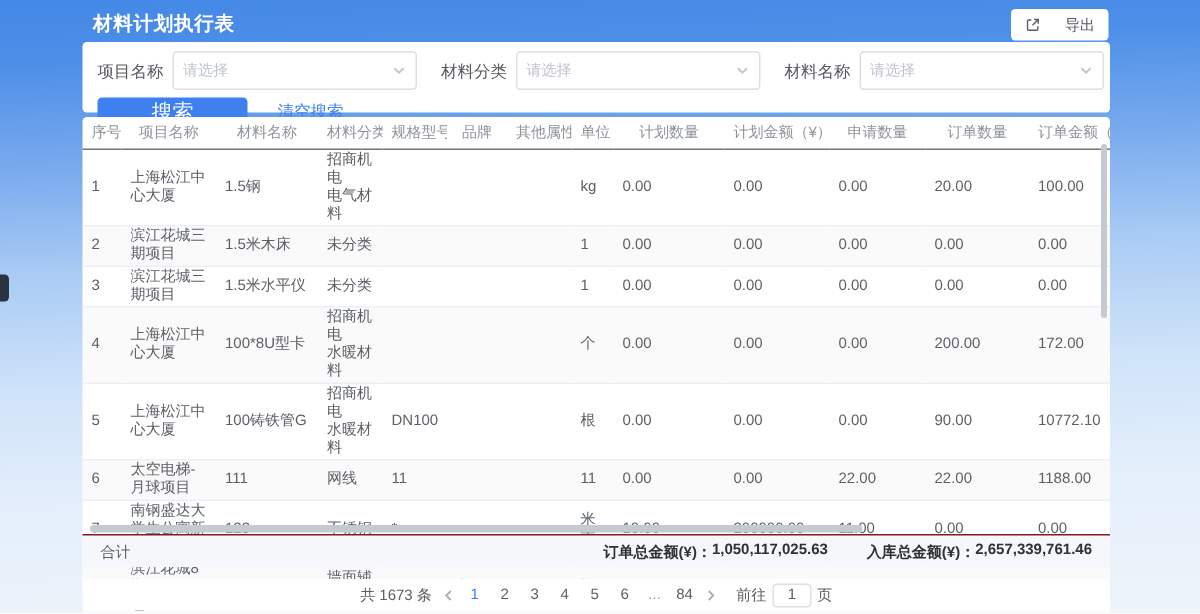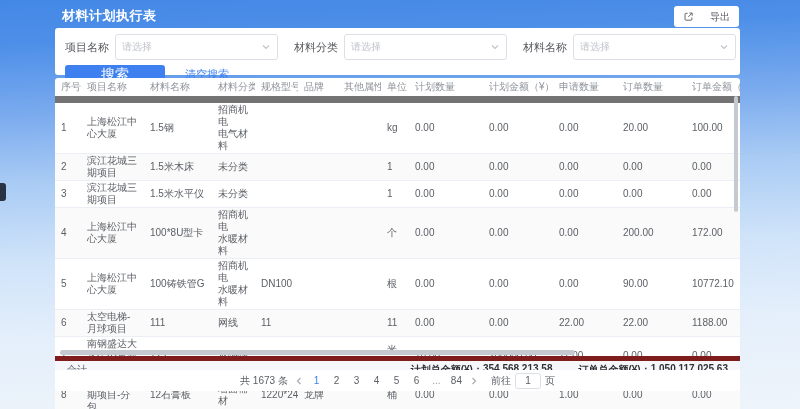--- a/index.html
+++ b/index.html
@@ -23,39 +23,39 @@
   .select-box { width:163px; height:20px; border:1px solid #dcdfe6; border-radius:3px; background:#fff;
     display:flex; align-items:center; justify-content:space-between; padding:12px 6px; cursor:pointer; }
   .placeholder { font-size:10px; color:#c0c4cc; }
   .action-row { display:flex; align-items:center; gap:20px; padding:5px 10px 0 10px; }
   .search-btn { width:100px; height:19px; background:#3e80f0; color:#fff; border:none; border-radius:3px; font-size:14px; cursor:pointer; }
   .clear-link { font-size:11px; color:#3e80f0; text-decoration:none; cursor:pointer; }
 
   
   .table-card { position:absolute; left:55px; top:78px; width:685px; height:321px; background:#ffffff; border-radius:3px; }
   table { border-collapse:collapse; table-layout:fixed; width:685px; }
-  th { height:21px; font-size:10px; font-weight:normal; color:#8f949b; text-align:left; padding:0 6px;
-    border-bottom:7px solid #737373; white-space:nowrap; overflow:hidden; }
+  th { height:21px; font-size:10px; font-weight:normal; color:#8f949b; text-align:center; padding:0 6px;
+    border-bottom:1px solid #737373; white-space:nowrap; overflow:hidden; }
   td { height:27px; font-size:10px; color:#5c6066; padding:1px 6px; border-bottom:1px solid #ebeef5;
     white-space:pre-line; line-height:12px; vertical-align:middle; overflow:hidden; }
   tbody tr:nth-child(even) td { background:#fafafa; }
 
   .v-scrollbar { position:absolute; right:2px; top:18px; width:4px; height:116px; background:#c5c9d0; border-radius:2px; }
   .h-scrollbar { position:absolute; left:5px; top:272px; width:515px; height:5px; background:#c5c9d0; border-radius:3px; }
 
   
   .summary-row { position:absolute; left:0; top:278px; width:685px; height:22px; background:#f5f7fa;
-    border-top:5px solid #7f1d1d; display:flex; align-items:center; padding:0 12px; font-size:10px; }
+    border-top:1px solid #7f1d1d; display:flex; align-items:center; padding:0 12px; font-size:10px; }
   .summary-label { color:#5c6066; }
   .totals { margin-left:auto; display:flex; gap:26px; }
   .total-item { display:flex; }
   .t-label, .t-value { color:#303133; font-weight:bold; }
 
   
-  .pagination { position:absolute; left:0; top:292px; width:685px; height:21px; background:#fff; border-radius:0 0 3px 3px;
+  .pagination { position:absolute; left:0; top:308px; width:685px; height:21px; background:#fff; border-radius:0 0 3px 3px;
     display:flex; align-items:center; justify-content:center; gap:7px; font-size:10px; color:#5c6066; }
   .pg-btn { min-width:13px; text-align:center; cursor:pointer; }
   .pg-btn.active { color:#3e80f0; }
   .pg-btn.dots { color:#9aa0a8; cursor:default; }
   .pg-arrow { display:flex; align-items:center; cursor:pointer; }
   .goto-wrap { display:flex; align-items:center; gap:4px; margin-left:6px; }
   .goto-input { width:26px; height:16px; border:1px solid #dcdfe6; border-radius:3px; text-align:center;
     font-size:10px; color:#5c6066; font-family:inherit; }
 </style>
 </head>
@@ -280,26 +280,26 @@
         </tbody>
     </table>
 
     <div class="v-scrollbar"></div>
     <div class="h-scrollbar"></div>
 
     <div class="summary-row">
       <span class="summary-label">合计</span>
       <span class="totals" id="summary-totals">
           <span class="total-item">
-            <span class="t-label">计划总金额(¥)：</span>
-            <span class="t-value">354,568,213.58</span>
+            <span class="t-label">订单总金额(¥)：</span>
+            <span class="t-value">1,050,117,025.63</span>
           </span>
           <span class="total-item">
-            <span class="t-label">订单总金额(¥)：</span>
-            <span class="t-value">1,050,117,025.63</span>
+            <span class="t-label">入库总金额(¥)：</span>
+            <span class="t-value">2,657,339,761.46</span>
           </span>
         </span>
     </div>
 
     <div class="pagination">
       <span>共 1673 条</span>
       <span class="pg-arrow">
         <svg width="8" height="10" viewBox="0 0 8 10">
             <polyline points="5.5,2 2.5,5 5.5,8" fill="none" stroke="#a8adb5" stroke-width="1.2"></polyline>
           </svg>

